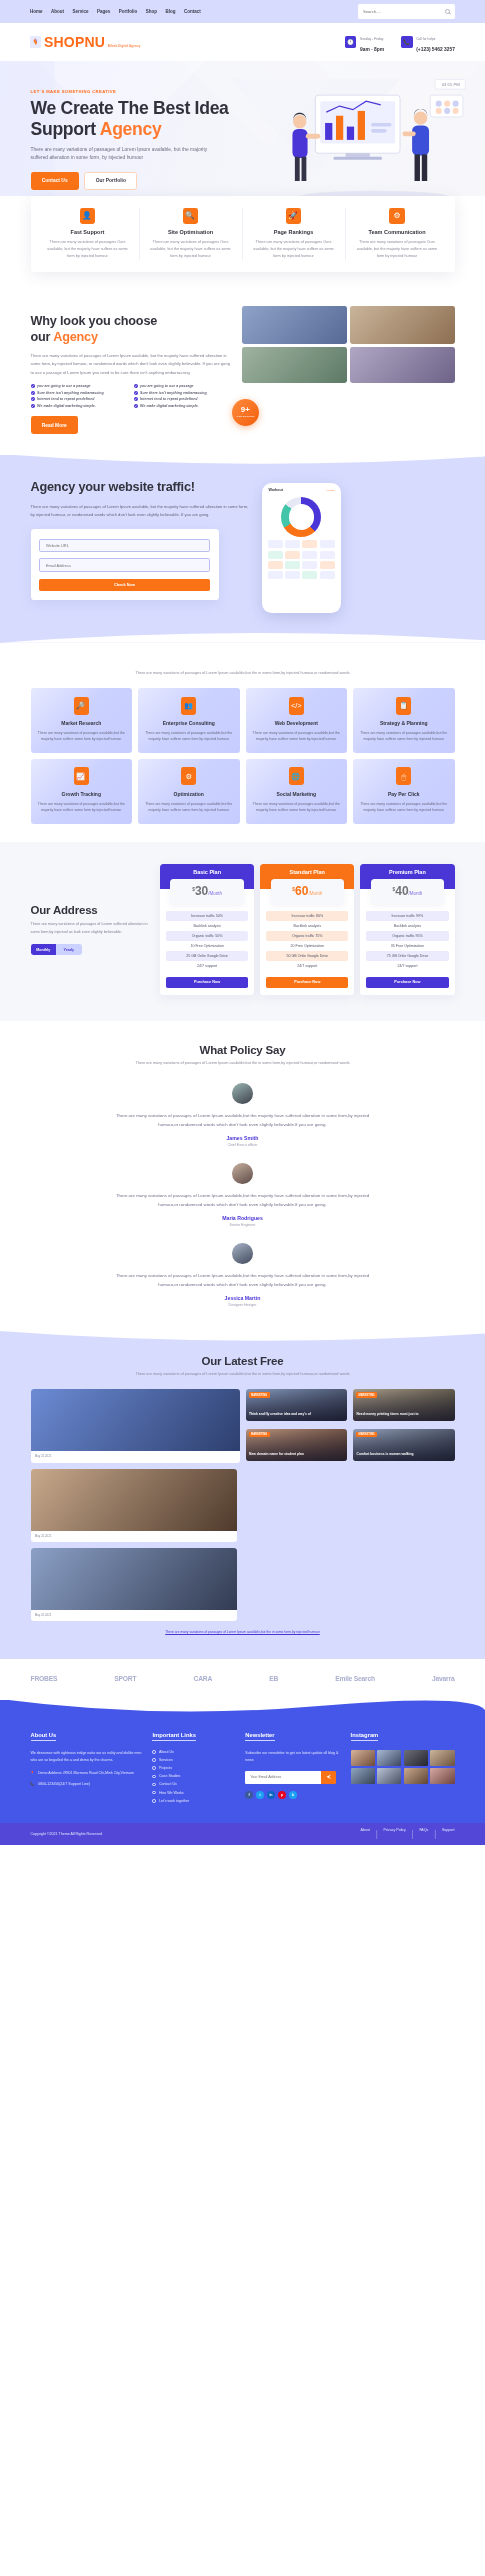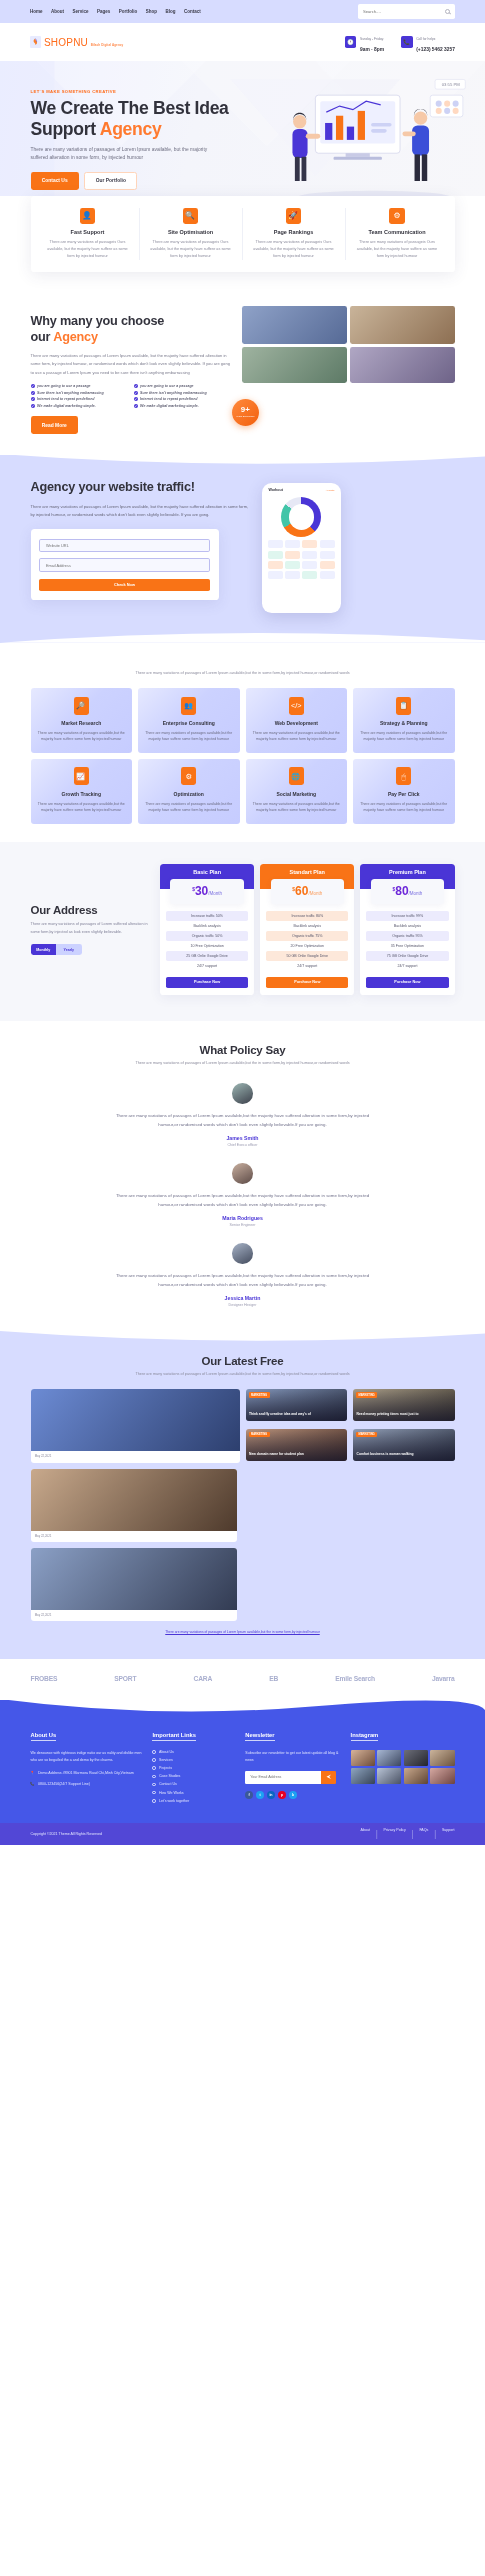--- a/index.html
+++ b/index.html
@@ -20,21 +20,21 @@
       font-family:"Liberation Sans", sans-serif; background:transparent; }
   .mag { width:5.5px; height:5.5px; border:0.7px solid #b4b4c0; border-radius:50%; position:relative; }
   .mag:after { content:""; position:absolute; width:2.4px; height:0.7px; background:#b4b4c0;
       transform:rotate(45deg); right:-1.8px; bottom:0px; }
 
   
   .header { background:#fff; height:38px; display:flex; align-items:center; padding:0 30px; }
   .logo { display:flex; align-items:center; gap:3px; }
   .logo-mark { width:11px; height:12px; background:#e8ebff; border-radius:1.2px;
       display:flex; align-items:center; justify-content:center; }
-  .logo-txt .n { font-size:10px; font-weight:400; color:#ff6b1a; letter-spacing:0.2px; line-height:1; }
+  .logo-txt .n { font-size:14px; font-weight:700; color:#ff6b1a; letter-spacing:0.2px; line-height:1; }
   .logo-txt .s { font-size:3px; font-weight:700; color:#ff8b4d; letter-spacing:0.1px; margin-top:1.2px;}
   .hinfo { margin-left:auto; display:flex; gap:17px; }
   .hinfo-item { display:flex; align-items:center; gap:3.6px; }
   .hic { width:11.5px; height:11.5px; border-radius:1.8px; background:#4a35d6; color:#fff;
       display:flex; align-items:center; justify-content:center; font-size:5.5px; }
   .hinfo-t { font-size:3.3px; color:#7e7e90; }
   .hinfo-v { font-size:4.9px; color:#2f2f3a; font-weight:700; margin-top:0.6px; }
 
   
   .hero { position:relative; height:158px; overflow:hidden;
@@ -148,21 +148,21 @@
       text-align:center; padding:5.5px 0; box-shadow:0 1.8px 6px rgba(70,70,140,.07); }
   .plan-p .cur { font-size:4.9px; font-weight:700; vertical-align:super; }
   .plan-p .amt { font-size:12px; font-weight:800; }
   .plan-p .per { font-size:4.5px; }
   .plan ul { list-style:none; padding:0 6px; }
   .plan li { font-size:3.6px; color:#55556a; text-align:center; padding:3px 0; border-radius:1.8px; }
   .plan .buy { display:block; width:calc(100% - 12px); margin:5.5px auto 0; text-align:center;
       font-size:3.8px; font-weight:700; color:#fff; padding:3.6px 0; border-radius:1.8px;
       border:0; cursor:pointer; font-family:"Liberation Sans", sans-serif; }
   .pv .plan-h, .pv .buy { background:#4a35d6; }
-  .pv .plan-p .cur, .pv .plan-p .amt { color:#6d28d9; }
+  .pv .plan-p .cur, .pv .plan-p .amt { color:#737373; }
   .pv .plan-p .per { color:#7a6fe0; }
   .pv li.alt { background:#ecebfd; }
   .po .plan-h, .po .buy { background:#f97316; }
   .po .plan-p .cur, .po .plan-p .amt { color:#f97316; }
   .po .plan-p .per { color:#fa9c5c; }
   .po li.alt { background:#fde8da; }
 
   
   .testi { background:#fff; padding:23px 0 24px; text-align:center; }
   .titem { margin-top:15.8px; }
@@ -362,21 +362,21 @@
         <h3>Team Communication</h3>
         <p>There are many variations of passageis Ours available, but the majority have suffere as some form by injected humour</p>
       </div>
     </div>
   </section>
 
   <section class="why">
     <div class="container">
       <div class="why-l">
         <h2>
-          <span>Why many you choose</span><br>
+          <span>Why look you choose</span><br>
           <span>our </span><span class="or">Agency</span>
         </h2>
         <p>There are many variations of passages of Lorem Ipsum available, but the majority have suffered alteration in some form, by injected humour, or randomised words which don't look even slightly believable. If you are gong to use a passage of Lorem Ipsum you need to be sure there isn't anything embarrassing</p>
         <div class="why-list">
           <div class="why-li">
               <span class="chk">✓</span>
               <span>you are going to use a passage</span>
             </div>
           <div class="why-li">
               <span class="chk">✓</span>
@@ -558,21 +558,21 @@
             <li class="alt">Organic traffic 75%</li>
             <li>20 Free Optimization</li>
             <li class="alt">50 GB Onlie Google Drive</li>
             <li>24/7 support</li>
           </ul>
           <button class="buy">Purchase Now</button>
         </div>
         <div class="plan pv">
           <div class="plan-h">Premium Plan</div>
           <div class="plan-p">
-            <span class="cur">$</span><span class="amt">80</span><span class="per">/Month</span>
+            <span class="cur">$</span><span class="amt">40</span><span class="per">/Month</span>
           </div>
           <ul>
             <li class="alt">Increase traffic 99%</li>
             <li>Backlink analysis</li>
             <li class="alt">Organic traffic 95%</li>
             <li>35 Free Optimization</li>
             <li class="alt">75 GB Onlie Google Drive</li>
             <li>24/7 support</li>
           </ul>
           <button class="buy">Purchase Now</button>

